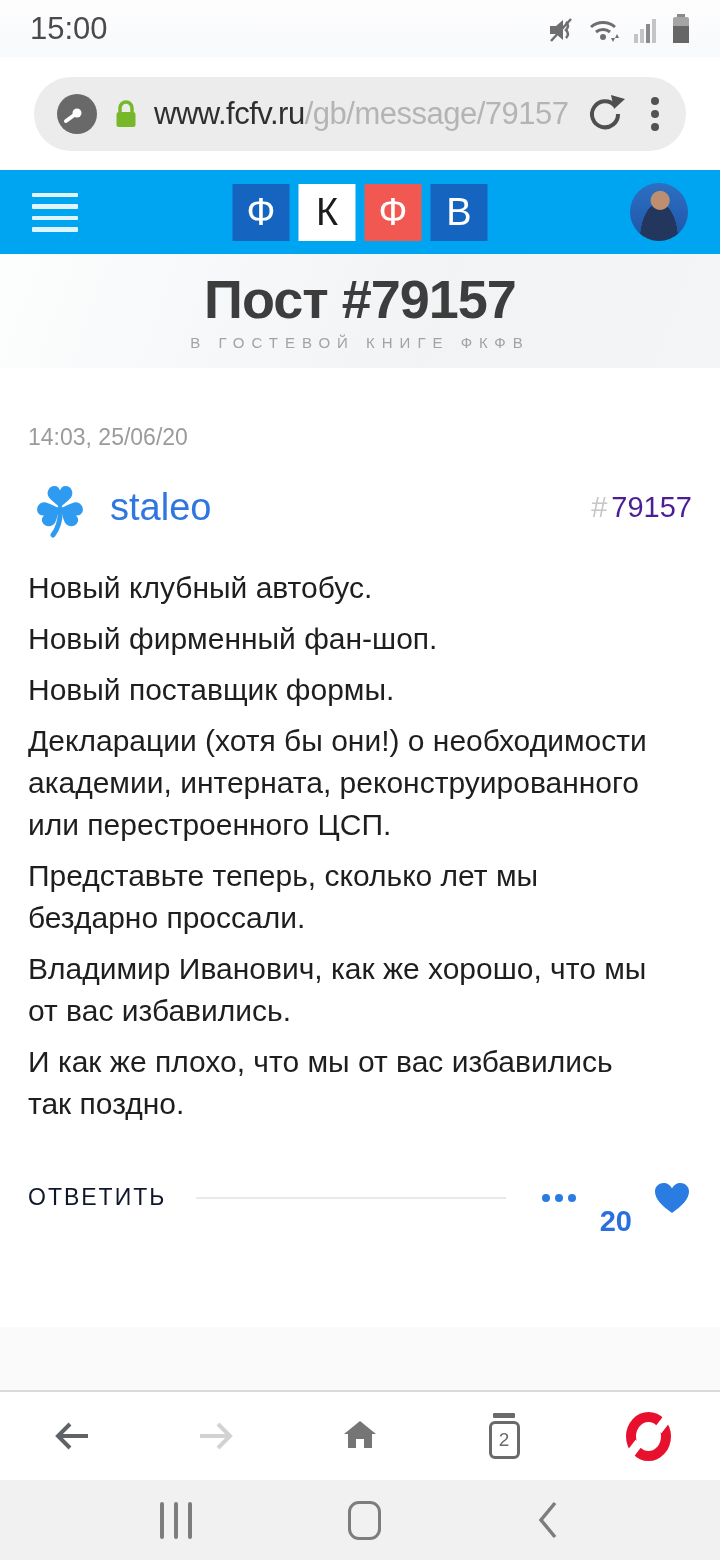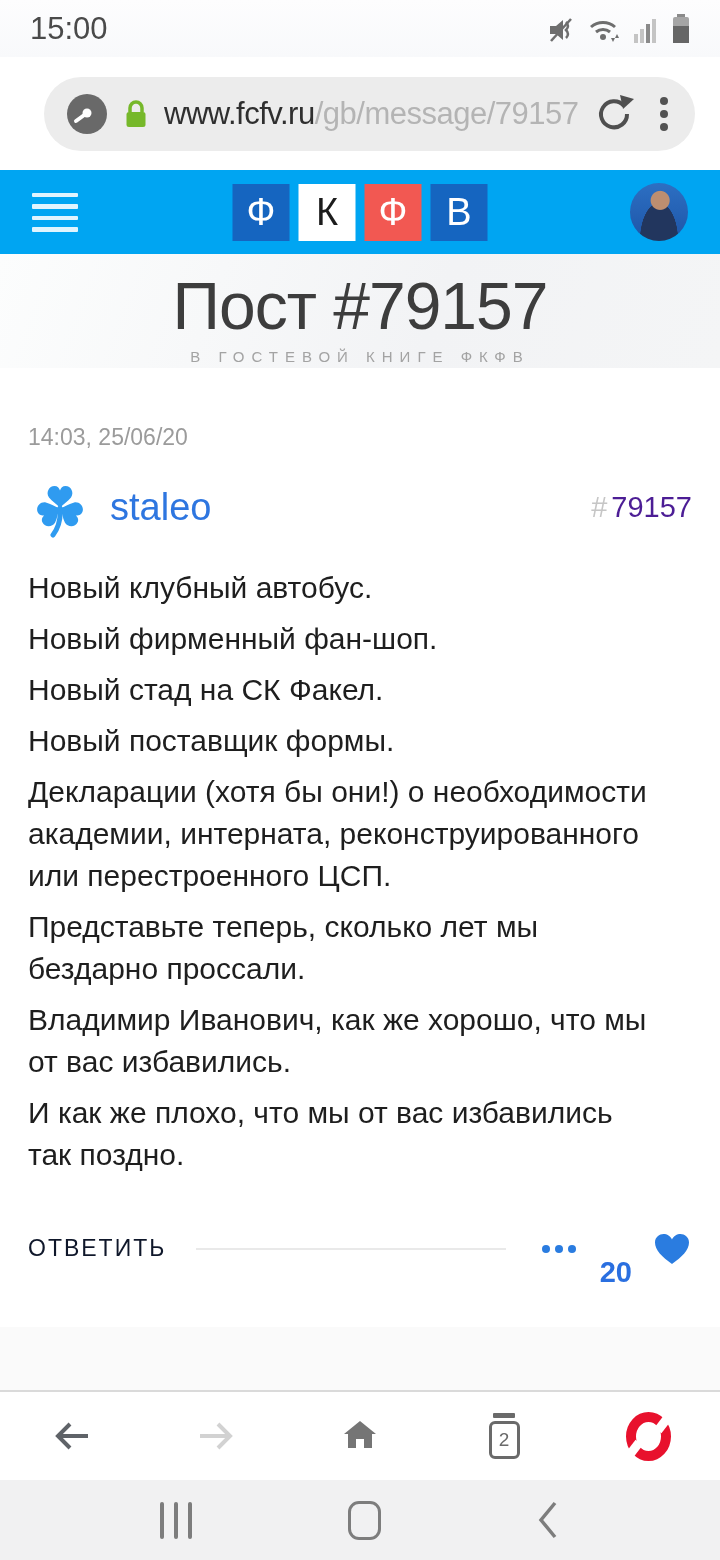--- a/index.html
+++ b/index.html
@@ -6,21 +6,21 @@
   html,body { width:720px; height:1560px; }
   body { font-family:"Liberation Sans", sans-serif; background:#fff; overflow:hidden; }
 
   
   .status-bar { height:57px; display:flex; justify-content:space-between; align-items:center;
                 padding:0 30px; background:linear-gradient(180deg,#fdfdfe,#f8f9fb); }
   .status-time { font-size:31px; color:#4a4a4a; }
   .status-icons { display:flex; gap:13px; align-items:flex-end; }
 
   
-  .addr-section { height:113px; background:#fff; display:flex; align-items:center; padding:0 44px; }
+  .addr-section { height:113px; background:#fff; display:flex; align-items:center; padding:0 34px; }
   .addr-pill { flex:1; height:74px; background:#ececec; border-radius:37px; display:flex;
                align-items:center; padding:0 22px; gap:15px; }
   .url { font-size:31px; color:#2f2f2f; flex:1; white-space:nowrap; overflow:hidden; letter-spacing:-0.5px; }
   .url .path { color:#b4b4b4; }
   .addr-actions { display:flex; align-items:center; gap:24px; padding-right:4px; }
 
   
   .site-header { height:84px; background:#00a5f2; display:flex; align-items:center;
                  padding:0 32px; position:relative; }
   .hamburger { width:46px; display:flex; flex-direction:column; gap:7px; cursor:pointer; }
@@ -30,21 +30,21 @@
           font-size:38px; font-weight:400; }
   .avatar { margin-left:auto; width:58px; height:58px; border-radius:50%; overflow:hidden;
             background:
               radial-gradient(circle at 52% 30%, #bd8e70 0 9px, rgba(0,0,0,0) 10px),
               radial-gradient(ellipse at 50% 100%, #22365e 0 46%, rgba(0,0,0,0) 47%),
               linear-gradient(180deg,#2d6fc2 0%, #1d55a8 100%); }
 
   
   .title-section { height:114px; background:linear-gradient(110deg,#fcfdfd 0%,#f2f3f5 60%,#f4f5f6 100%);
                    text-align:center; padding-top:14px; }
-  .page-title { font-size:66px; font-weight:400; color:#3d3d3d; letter-spacing:-1px; }
+  .page-title { font-size:54px; font-weight:700; color:#3d3d3d; letter-spacing:-1px; }
   .page-subtitle { font-size:15px; letter-spacing:7px; color:#a3a3a3; margin-top:4px; }
 
   
   .post-card { height:959px; background:#fff; padding:56px 28px 0; }
   .timestamp { font-size:23px; color:#9b9b9b; }
   .author-row { display:flex; align-items:center; margin-top:24px; }
   .clover { width:64px; height:64px; flex:none; }
   .author-name { font-size:38px; color:#2e76e0; margin-left:18px; }
   .post-id { margin-left:auto; font-size:29px; font-weight:500; }
   .post-id .hash { color:#c6c6c6; margin-right:4px; }
@@ -172,21 +172,20 @@
       </g>
       <path d="M32,33 C33,44 31,52 25,60" stroke="currentColor" stroke-width="5" fill="none" stroke-linecap="round"></path>
     </svg>
     <span class="author-name">staleo</span>
     <span class="post-id"><span class="hash">#</span><span class="num">79157</span></span>
   </div>
 
   <div class="post-body">
     <p>Новый клубный автобус.</p>
     <p>Новый фирменный фан-шоп.</p>
-    <p>Новый стад на СК Факел.</p>
     <p>Новый поставщик формы.</p>
     <p>Декларации (хотя бы они!) о необходимости
 академии, интерната, реконструированного
 или перестроенного ЦСП.</p>
     <p>Представьте теперь, сколько лет мы
 бездарно проссали.</p>
     <p>Владимир Иванович, как же хорошо, что мы
 от вас избавились.</p>
     <p>И как же плохо, что мы от вас избавились
 так поздно.</p>

